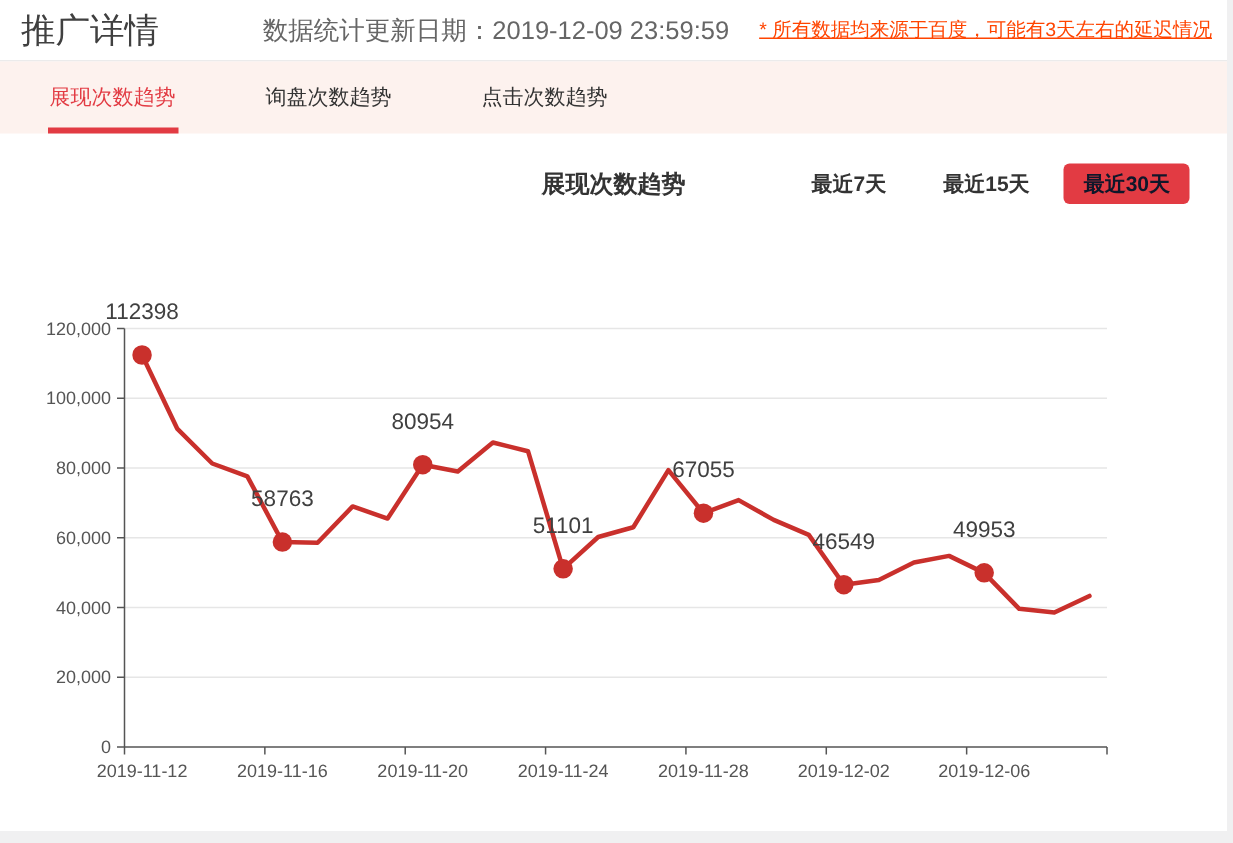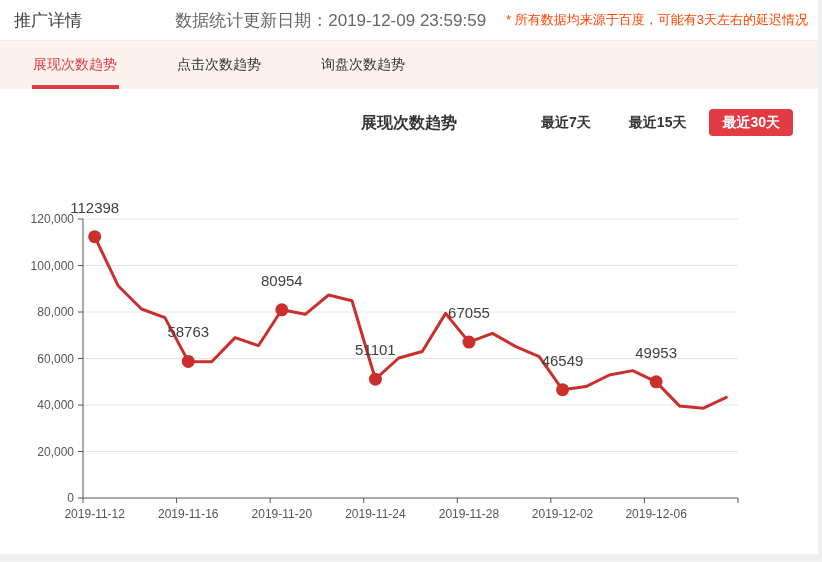--- a/index.html
+++ b/index.html
@@ -18,30 +18,30 @@
   }
   
   .page-header {
     height:41px;
     display:flex; align-items:center;
     padding:0 10px 0 14px;
     background:#fff;
     border-bottom:1px solid #ebebeb;
   }
   .page-title {
-    font-size:17px; color:#404040;
+    font-size:23px; color:#404040;
     flex:0 0 auto;
   }
   .header-spacer { flex:1 1 auto; }
   .update-date {
     font-size:17px; color:#666;
     margin-right:20px;
   }
   .delay-notice {
-    font-size:13px; color:#ff4400;
+    font-size:13px; color:#ff4400;text-decoration:underline;
   }
   
   .tab-bar {
     height:48px;
     background:#fdf2ee;
     display:flex; align-items:stretch;
     padding-left:33px;
   }
   .tab {
     position:relative;
@@ -72,21 +72,21 @@
   }
   .range-btn {
     font-size:14px; font-weight:bold; color:#333;
     margin-left:30px;
     padding:5px 4px;
     cursor:pointer;
     border-radius:4px;
     line-height:1.2;
   }
   .range-btn.active {
-    background:#e23b43; color:#ffffff;
+    background:#e23b43; color:#0f172a;
     padding:5px 13px;
     margin-left:19px;
   }
   
   .chart-area {
     position:absolute; top:130px; left:0;
     width:818px; height:424px;
   }
   svg text { font-family:"Liberation Sans","DejaVu Sans",sans-serif; }
 </style>
@@ -101,24 +101,24 @@
     <div class="update-date">数据统计更新日期：2019-12-09 23:59:59</div>
     <div class="delay-notice">* 所有数据均来源于百度，可能有3天左右的延迟情况</div>
   </div>
 
   <div class="tab-bar">
     <div class="tab active">
       <span>展现次数趋势</span>
       <span class="tab-underline"></span>
     </div>
     <div class="tab">
-      <span>点击次数趋势</span>
+      <span>询盘次数趋势</span>
     </div>
     <div class="tab">
-      <span>询盘次数趋势</span>
+      <span>点击次数趋势</span>
     </div>
   </div>
 
   <div class="chart-head">
     <div class="chart-title">展现次数趋势</div>
     <div class="range-group">
       <div class="range-btn">最近7天</div>
       <div class="range-btn">最近15天</div>
       <div class="range-btn active">最近30天</div>
     </div>

